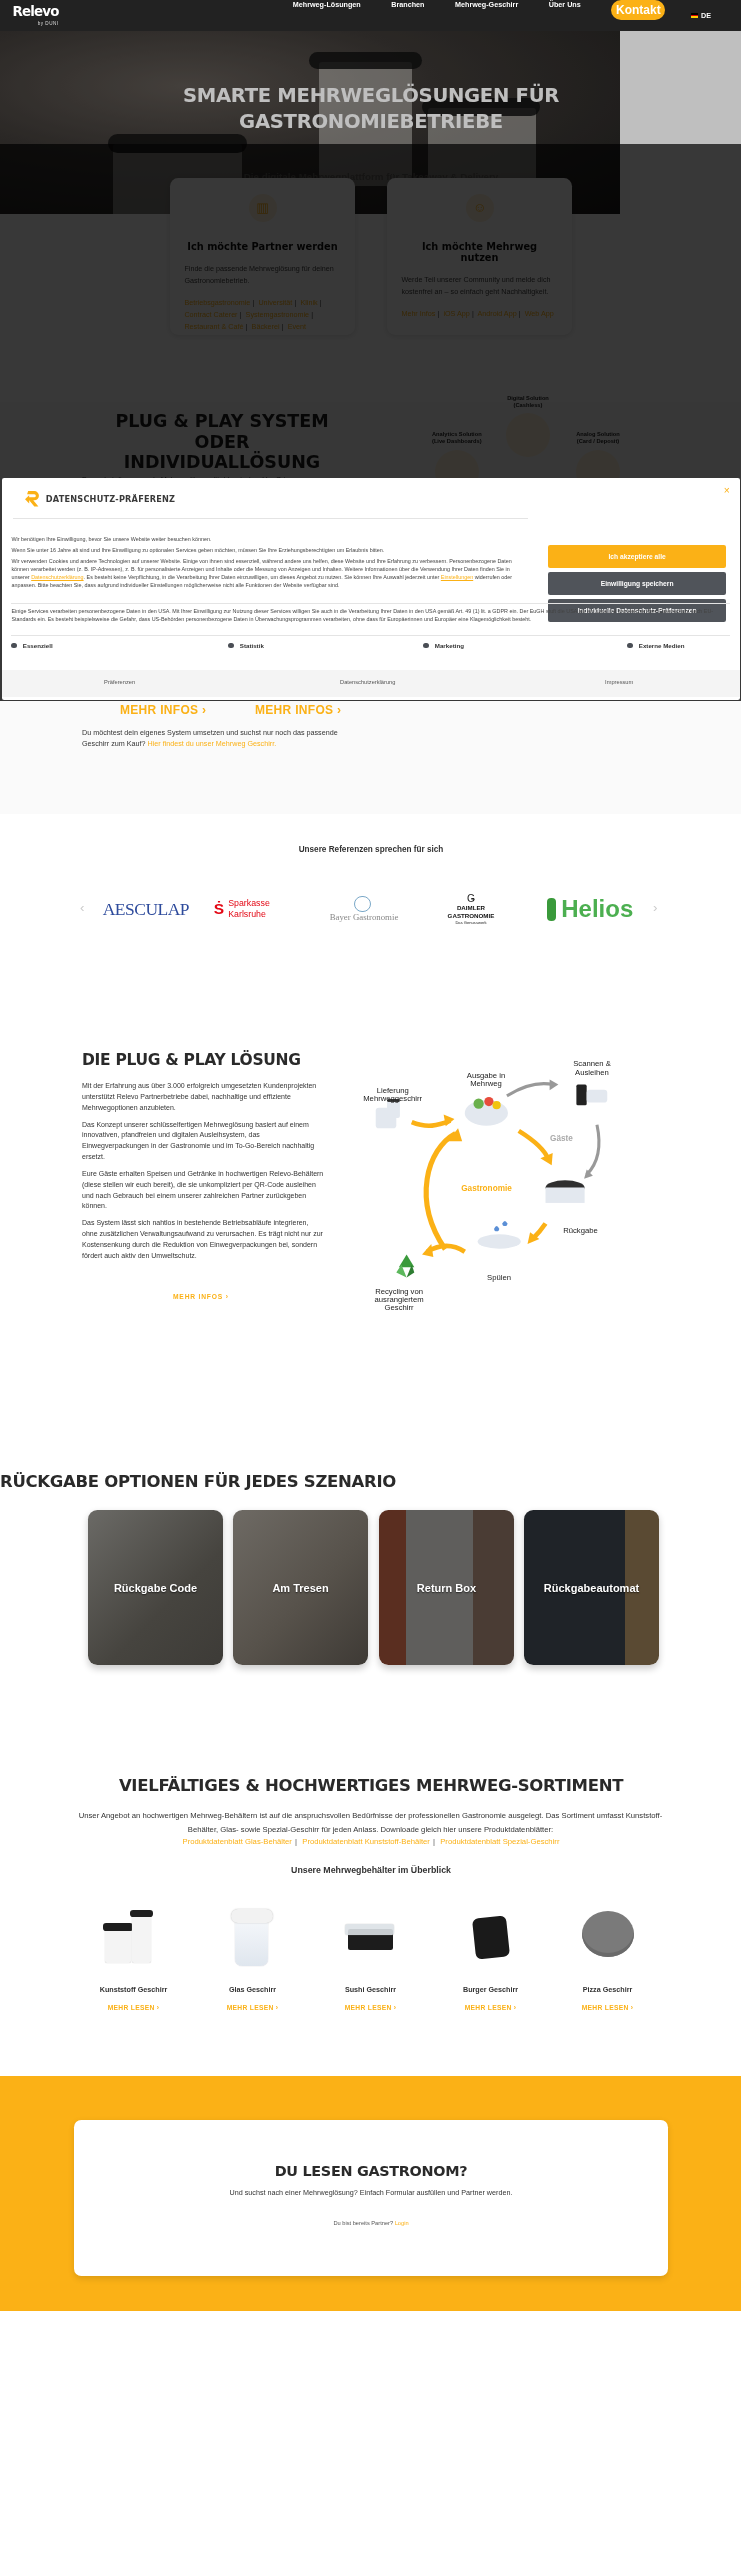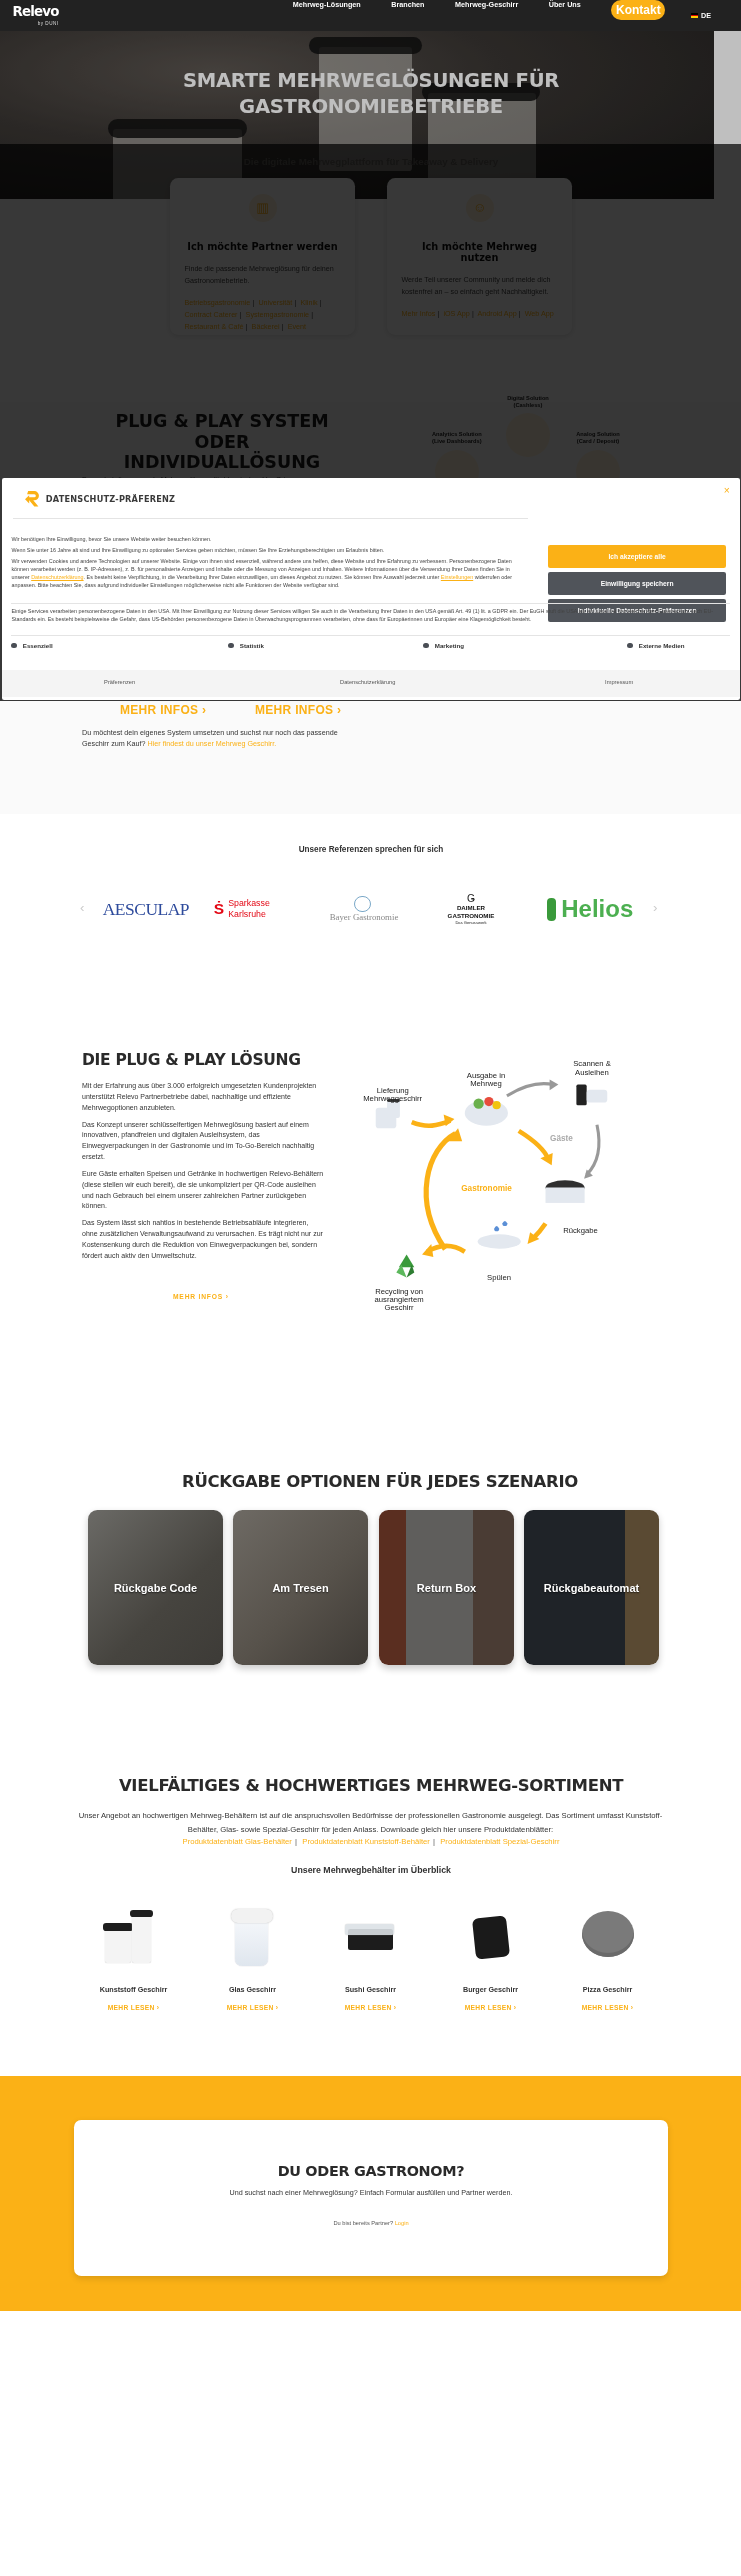--- a/index.html
+++ b/index.html
@@ -12,21 +12,21 @@
   .logo { position: absolute; left: 12.4px; top: 5.2px; color: #fff; }
   .logo .brand { font-family: "DejaVu Sans", sans-serif; font-weight: bold; font-size: 13.4px; letter-spacing: -0.8px; line-height: 14.4px; }
   .logo .by { font-size: 4.6px; position: absolute; right: 0; top: 15.5px; letter-spacing: 0.5px; color: #ddd; }
   .nav { position: absolute; right: 31px; top: 0; height: 31px; display: flex; gap: 12px; }
   .nav-item { color: #fff; font-size: 7.2px; font-weight: bold; margin: 0 9.3px; }
   .nav-cta { background: #fbb116; color: #fff; font-size: 12px; font-weight: bold; border-radius: 11.3px; height: 19.6px; width: 54px; display: flex; align-items: center; justify-content: center; margin-left: 9.3px; }
   .lang { display: flex; align-items: center; margin-left: 13.4px; color: #fff; font-size: 7.2px; font-weight: bold; }
   .flag { width: 7.2px; height: 5.2px; margin-right: 3.1px; background: linear-gradient(#000 0 33%, #dd0000 33% 66%, #ffce00 66%); }
 
   
-  .hero { position: absolute; top: 16px; left: 0; width: 714px; height: 183px;
+  .hero { position: absolute; top: 31px; left: 0; width: 620px; height: 183px;
     background: radial-gradient(ellipse at 30% 30%, #5b5550 0%, #3a3633 40%, #1e1d1c 100%); overflow: hidden; }
   .hero .cup { position: absolute; background: #e9e6e1; opacity: .45; border-radius: 3.1px; }
   .hero .lid { position: absolute; background: #111; border-radius: 20.6px; opacity: .85; }
   .hero-title { position: absolute; top: 52px; left: 0; width: 742px; text-align: center; color: #fff; font-family: "DejaVu Sans", sans-serif; font-weight: bold; font-size: 19.6px; line-height: 26px; letter-spacing: -0.3px; }
   .hero-sub { position: absolute; top: 140px; left: 0; width: 742px; text-align: center; color: #5f5c58; font-size: 9.8px; font-weight: bold; }
 
   
   .choice-wrap { position: absolute; top: 178px; left: 0; width: 742px; height: 170px; }
   .choice-card { position: absolute; top: 0; width: 185px; height: 157px; background: #fff; border-radius: 8.2px; box-shadow: 0 1px 6.2px rgba(0,0,0,.15); padding: 15.5px 14.4px; text-align: center; }
   .choice-card .ic { width: 28px; height: 28px; border-radius: 50%; background: #fdf1d8; margin: 0 auto 19.6px; display: flex; align-items: center; justify-content: center; color: #fbb116; font-size: 13.4px; }
@@ -81,21 +81,21 @@
 
   
   .pp-title { position: absolute; top: 1051px; left: 82px; font-family: "DejaVu Sans", sans-serif; font-weight: bold; font-size: 15.5px; color: #2a2a2a; letter-spacing: -0.3px; }
   .pp-text { position: absolute; top: 1081px; left: 82px; width: 242px; font-size: 7px; line-height: 10.8px; color: #333; }
   .pp-text p { margin-bottom: 6.2px; }
   .pp-more { position: absolute; top: 1293px; left: 173px; color: #fbb116; font-size: 6.7px; font-weight: bold; letter-spacing: 0.8px; }
   .cycle { position: absolute; top: 1046px; left: 350px; width: 319px; height: 319px; }
   .cyc-lbl { position: absolute; font-size: 7.7px; line-height: 8.2px; text-align: center; color: #222; }
 
   
-  .rg-title { position: absolute; top: 1472px; left: 0; width: 742px; text-align: center; font-family: "DejaVu Sans", sans-serif; font-weight: bold; font-size: 16.5px; color: #2a2a2a; letter-spacing: -0.3px; padding-left: 18px; }
+  .rg-title { position: absolute; top: 1472px; left: 0; width: 742px; text-align: left; font-family: "DejaVu Sans", sans-serif; font-weight: bold; font-size: 16.5px; color: #2a2a2a; letter-spacing: -0.3px; }
   .rg-card { position: absolute; top: 1510px; width: 135px; height: 155px; border-radius: 9.3px; overflow: hidden; box-shadow: 0 3.1px 7.2px rgba(0,0,0,.2); display: flex; align-items: center; justify-content: center; }
   .rg-card span { position: relative; color: #fff; font-size: 11px; font-weight: bold; text-shadow: 0 0.5px 1.5px rgba(0,0,0,.6); }
 
   
   .st-title { position: absolute; top: 1776px; left: 0; width: 742px; text-align: center; font-family: "DejaVu Sans", sans-serif; font-weight: bold; font-size: 16.5px; color: #2a2a2a; letter-spacing: -0.3px; }
   .st-text { position: absolute; top: 1809px; left: 77px; width: 587px; text-align: center; font-size: 7.7px; line-height: 14px; color: #333; }
   .st-links { position: absolute; top: 1837px; left: 0; width: 742px; text-align: center; font-size: 7.7px; color: #fbb116; }
   .st-links .sep { color: #555; margin: 0 3.1px; }
   .st-sub { position: absolute; top: 1865px; left: 0; width: 742px; text-align: center; font-size: 8.8px; font-weight: bold; color: #333; }
   .prod { position: absolute; top: 1901px; width: 103px; text-align: center; }
@@ -395,19 +395,19 @@
 <div class="prod" style="left:556px;">
   <div class="img" style="width:52px;">
     <div style="position:absolute;left:0;top:10.3px;width:52px;height:46px;background:#7a7a7a;border-radius:50%;box-shadow:inset 0 -4.1px 0 #6a6a6a;"></div>
   </div>
   <div class="name">Pizza Geschirr</div>
   <div class="more">MEHR LESEN ›</div>
 </div>
 
 <div class="cta-bg"></div>
 <div class="cta-card">
-  <h2>DU ODER GASTRONOM?</h2>
+  <h2>DU LESEN GASTRONOM?</h2>
   <div class="sub">Und suchst nach einer Mehrweglösung? Einfach Formular ausfüllen und Partner werden.</div>
   <div class="login">
     <span>Du bist bereits Partner? </span><a>Login</a>
   </div>
 </div>
 
 
 </body></html>

